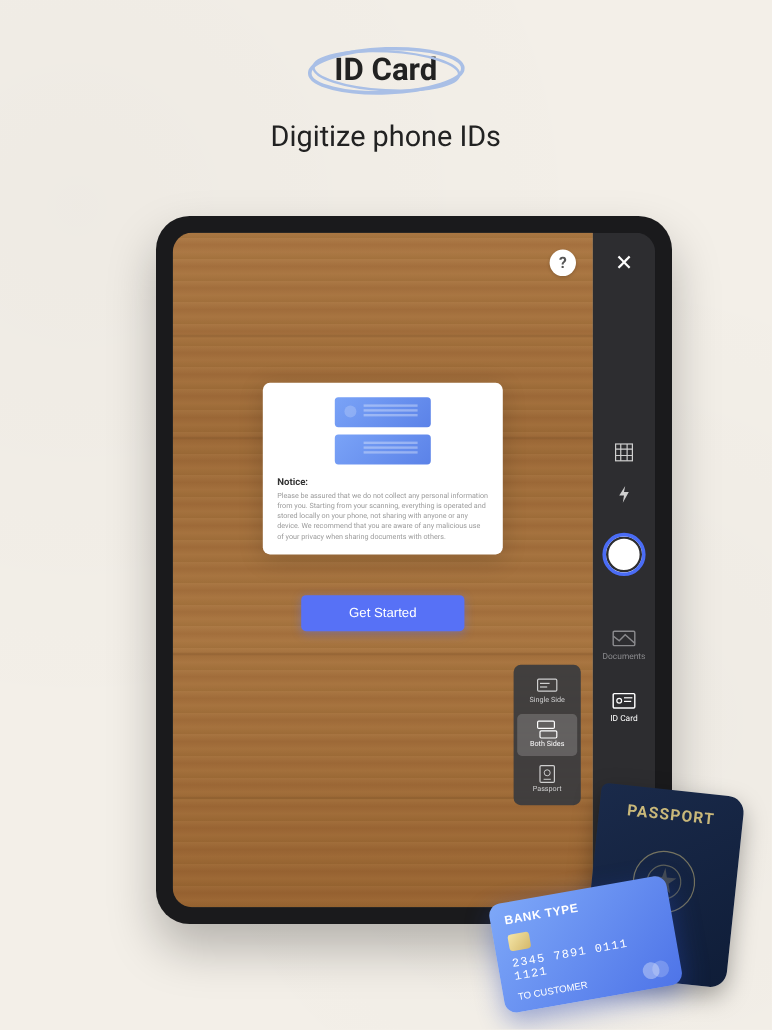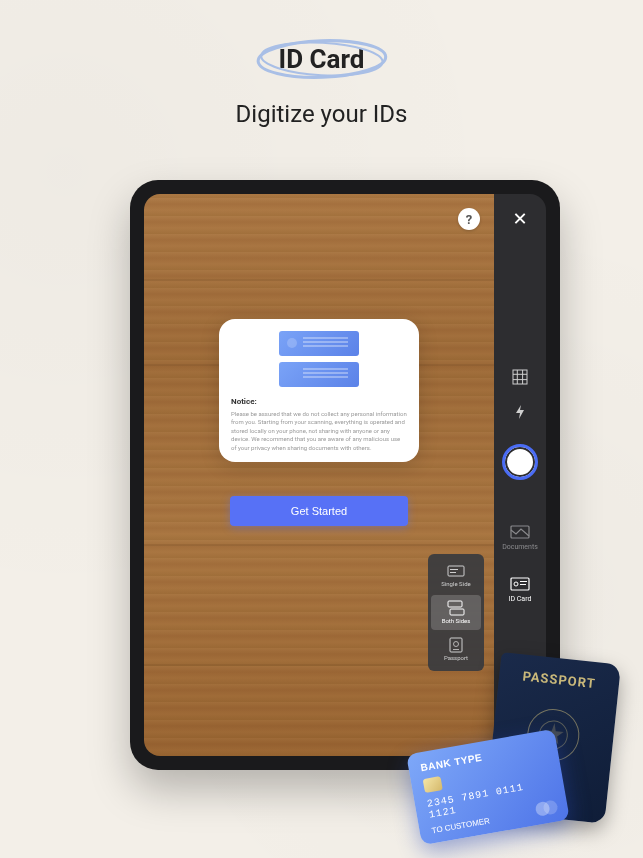--- a/index.html
+++ b/index.html
@@ -103,21 +103,21 @@
     box-shadow: 0 1px 3px rgba(0,0,0,0.2);
   }
 
   
   .modal {
     position: absolute;
     left: 50%; top: 125px;
     transform: translateX(-50%);
     width: 200px;
     background: #fff;
-    border-radius: 16px;
+    border-radius: 6px;
     padding: 12px 12px 10px;
     box-shadow: 0 4px 20px rgba(0,0,0,0.15);
   }
   .modal .card-illus {
     display: flex;
     flex-direction: column;
     gap: 6px;
     align-items: center;
     margin-bottom: 10px;
   }
@@ -151,21 +151,21 @@
   }
   .modal-notice-body {
     font-size: 6px;
     line-height: 1.4;
     color: #9a9a9a;
   }
   .get-started {
     position: absolute;
     left: 50%; top: 302px;
     transform: translateX(-50%);
-    width: 178px;
+    width: 136px;
     height: 30px;
     background: #5771f6;
     color: #fff;
     font-size: 11px;
     font-weight: 500;
     border-radius: 4px;
     border: none;
     display: flex;
     align-items: center;
     justify-content: center;
@@ -338,21 +338,21 @@
 <div class="paper"></div>
 
 <div class="hero">
   <div class="badge-wrap">
     <svg viewBox="0 0 140 48">
       <ellipse cx="70" cy="24" rx="63" ry="18" fill="none" stroke="#a9bfe6" stroke-width="3" stroke-linecap="round" transform="rotate(-2 70 24)"></ellipse>
       <ellipse cx="70" cy="24" rx="60" ry="16" fill="none" stroke="#a9bfe6" stroke-width="2" stroke-linecap="round" transform="rotate(3 70 24)"></ellipse>
     </svg>
     <span class="badge-text">ID Card</span>
   </div>
-  <div class="subtitle">Digitize your IDs</div>
+  <div class="subtitle">Digitize phone IDs</div>
 </div>
 
 <div class="ipad">
   <div class="ipad-screen">
 
     <div class="viewport">
       <div class="wood-board b1"></div>
       <div class="wood-board b2"></div>
       <div class="wood-board b3"></div>
       <div class="wood-board b4"></div>

